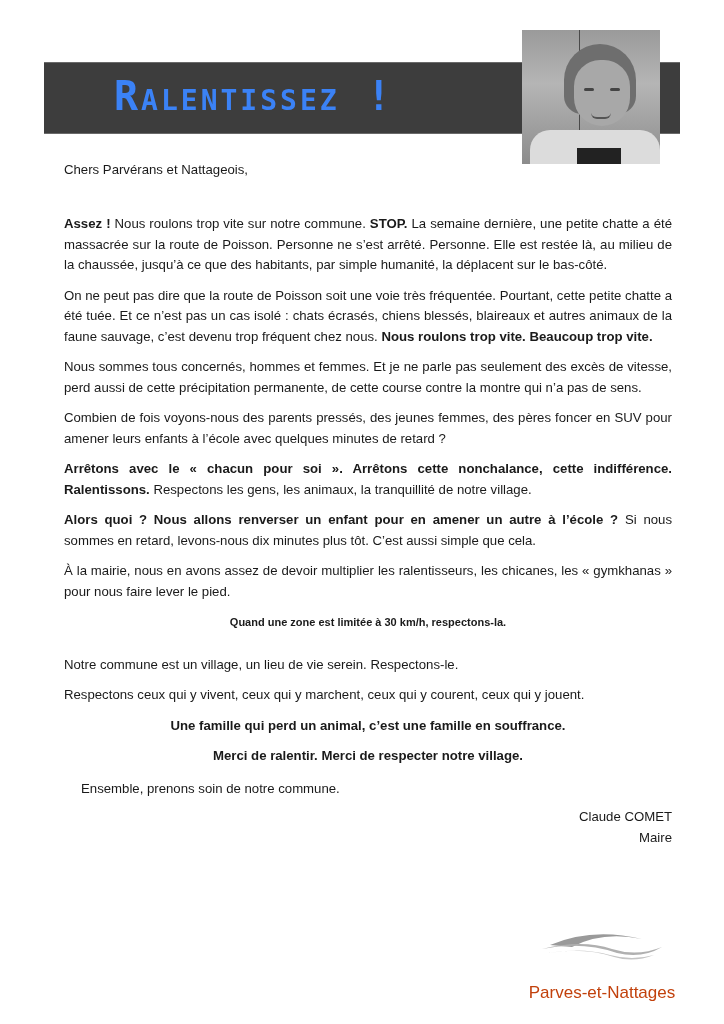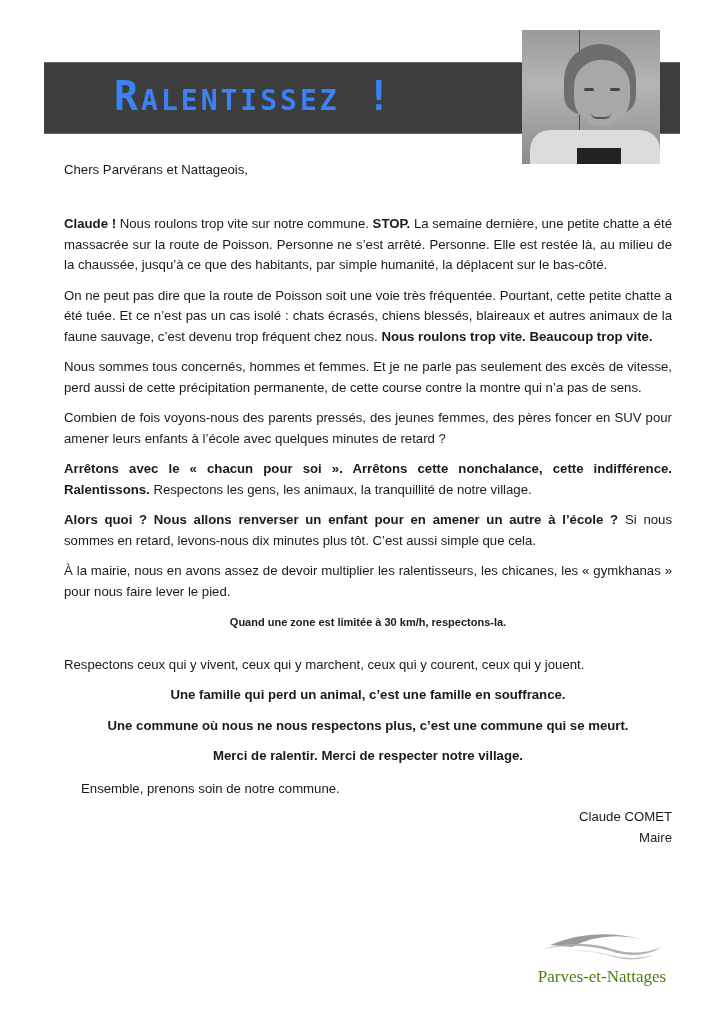--- a/index.html
+++ b/index.html
@@ -18,21 +18,21 @@
     .photo .eye { position: absolute; top: 58px; width: 10px; height: 3px; background: #444; border-radius: 2px; }
     .photo .mouth { position: absolute; left: 69px; top: 83px; width: 20px; height: 4px; border-bottom: 2px solid #555; border-radius: 0 0 10px 10px; }
     .photo .shirt { position: absolute; left: 8px; top: 100px; width: 130px; height: 40px; background: #dcdcdc; border-radius: 20px 20px 0 0; }
     .photo .neck { position: absolute; left: 55px; top: 118px; width: 44px; height: 20px; background: #222; }
     .text-block { position: absolute; left: 64px; width: 608px; font-size: 13.2px; line-height: 20.5px; text-align: justify; }
     .text-block p { margin: 0 0 10px 0; }
     .center { text-align: center; font-weight: bold; }
     .right { text-align: right; }
     b { font-weight: bold; }
     .logo { position: absolute; left: 522px; top: 925px; width: 160px; height: 70px; }
-    .logo-text { position: absolute; left: 0; top: 42px; width: 160px; text-align: center; font-family: Liberation Serif, serif; font-size: 17px; color: #4d7c0f; }
+    .logo-text { position: absolute; left: 0; top: 58px; width: 160px; text-align: center; font-family: Liberation Sans, sans-serif; font-size: 17px; color: #c2410c; }
   </style>
 </head>
 <body>
 
 <div class="banner"></div>
 <div class="banner-title">Ralentissez !</div>
 
 <div class="photo">
   <div class="bg-line"></div>
   <div class="hair"></div>
@@ -42,31 +42,31 @@
   <div class="mouth"></div>
   <div class="shirt"></div>
   <div class="neck"></div>
 </div>
 
 <div class="text-block" style="top:160px;">
   <p>Chers Parvérans et Nattageois,</p>
 </div>
 
 <div class="text-block" style="top:214px;">
-  <p><b>Claude !</b><span> Nous roulons trop vite sur notre commune. </span><b>STOP.</b><span> La semaine dernière, une petite chatte a été massacrée sur la route de Poisson. Personne ne s’est arrêté. Personne. Elle est restée là, au milieu de la chaussée, jusqu’à ce que des habitants, par simple humanité, la déplacent sur le bas-côté.</span></p>
+  <p><b>Assez !</b><span> Nous roulons trop vite sur notre commune. </span><b>STOP.</b><span> La semaine dernière, une petite chatte a été massacrée sur la route de Poisson. Personne ne s’est arrêté. Personne. Elle est restée là, au milieu de la chaussée, jusqu’à ce que des habitants, par simple humanité, la déplacent sur le bas-côté.</span></p>
   <p><span>On ne peut pas dire que la route de Poisson soit une voie très fréquentée. Pourtant, cette petite chatte a été tuée. Et ce n’est pas un cas isolé : chats écrasés, chiens blessés, blaireaux et autres animaux de la faune sauvage, c’est devenu trop fréquent chez nous. </span><b>Nous roulons trop vite. Beaucoup trop vite.</b></p>
   <p>Nous sommes tous concernés, hommes et femmes. Et je ne parle pas seulement des excès de vitesse, perd aussi de cette précipitation permanente, de cette course contre la montre qui n’a pas de sens.</p>
   <p>Combien de fois voyons-nous des parents pressés, des jeunes femmes, des pères foncer en SUV pour amener leurs enfants à l’école avec quelques minutes de retard ?</p>
   <p><b>Arrêtons avec le « chacun pour soi ». Arrêtons cette nonchalance, cette indifférence. Ralentissons.</b><span> Respectons les gens, les animaux, la tranquillité de notre village.</span></p>
   <p><b>Alors quoi ? Nous allons renverser un enfant pour en amener un autre à l’école ?</b><span> Si nous sommes en retard, levons-nous dix minutes plus tôt. C’est aussi simple que cela.</span></p>
   <p>À la mairie, nous en avons assez de devoir multiplier les ralentisseurs, les chicanes, les « gymkhanas » pour nous faire lever le pied.</p>
   <p class="center" style="font-size:11px; margin-bottom:22px;">Quand une zone est limitée à 30 km/h, respectons-la.</p>
+  <p>Notre commune est un village, un lieu de vie serein. Respectons-le.</p>
   <p>Respectons ceux qui y vivent, ceux qui y marchent, ceux qui y courent, ceux qui y jouent.</p>
   <p class="center">Une famille qui perd un animal, c’est une famille en souffrance.</p>
-  <p class="center">Une commune où nous ne nous respectons plus, c’est une commune qui se meurt.</p>
   <p class="center" style="margin-bottom:12px;text-align:center;">Merci de ralentir. Merci de respecter notre village.</p>
   <p style="margin-bottom:8px;margin-left:17px;">Ensemble, prenons soin de notre commune.</p>
   <p class="right" style="margin:0;">Claude COMET</p>
   <p class="right" style="margin:0;">Maire</p>
 </div>
 
 <div class="logo">
   <svg width="160" height="40" viewBox="0 0 160 40">
     <path d="M28 20 Q70 2 120 14 Q80 6 50 22 Z" fill="#9a9a9a"></path>
     <path d="M20 24 Q60 16 95 28 Q120 34 140 22 Q115 32 90 24 Q60 14 20 24 Z" fill="#b0b0b0"></path>

